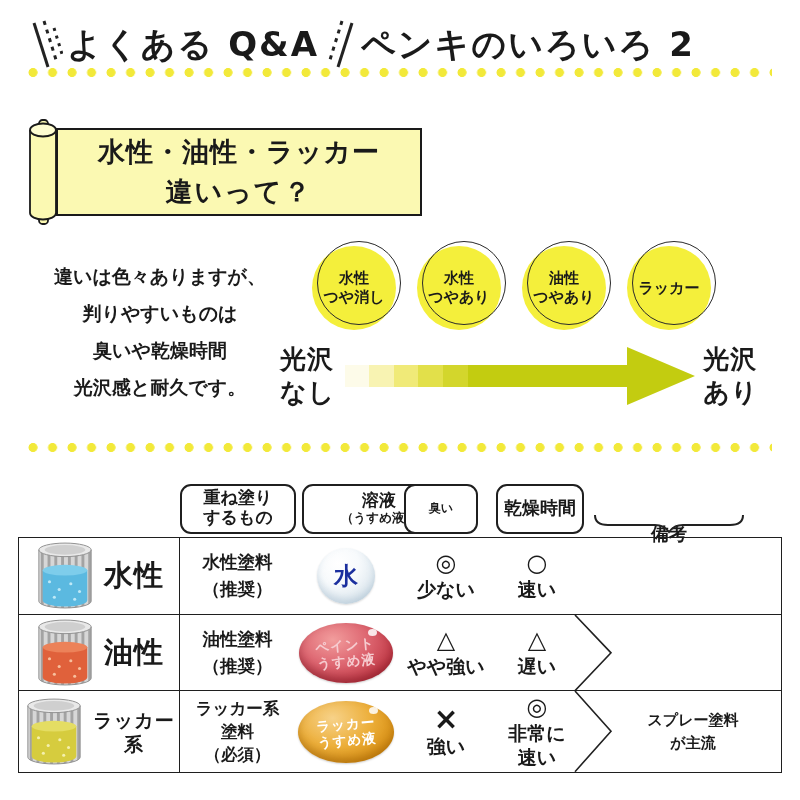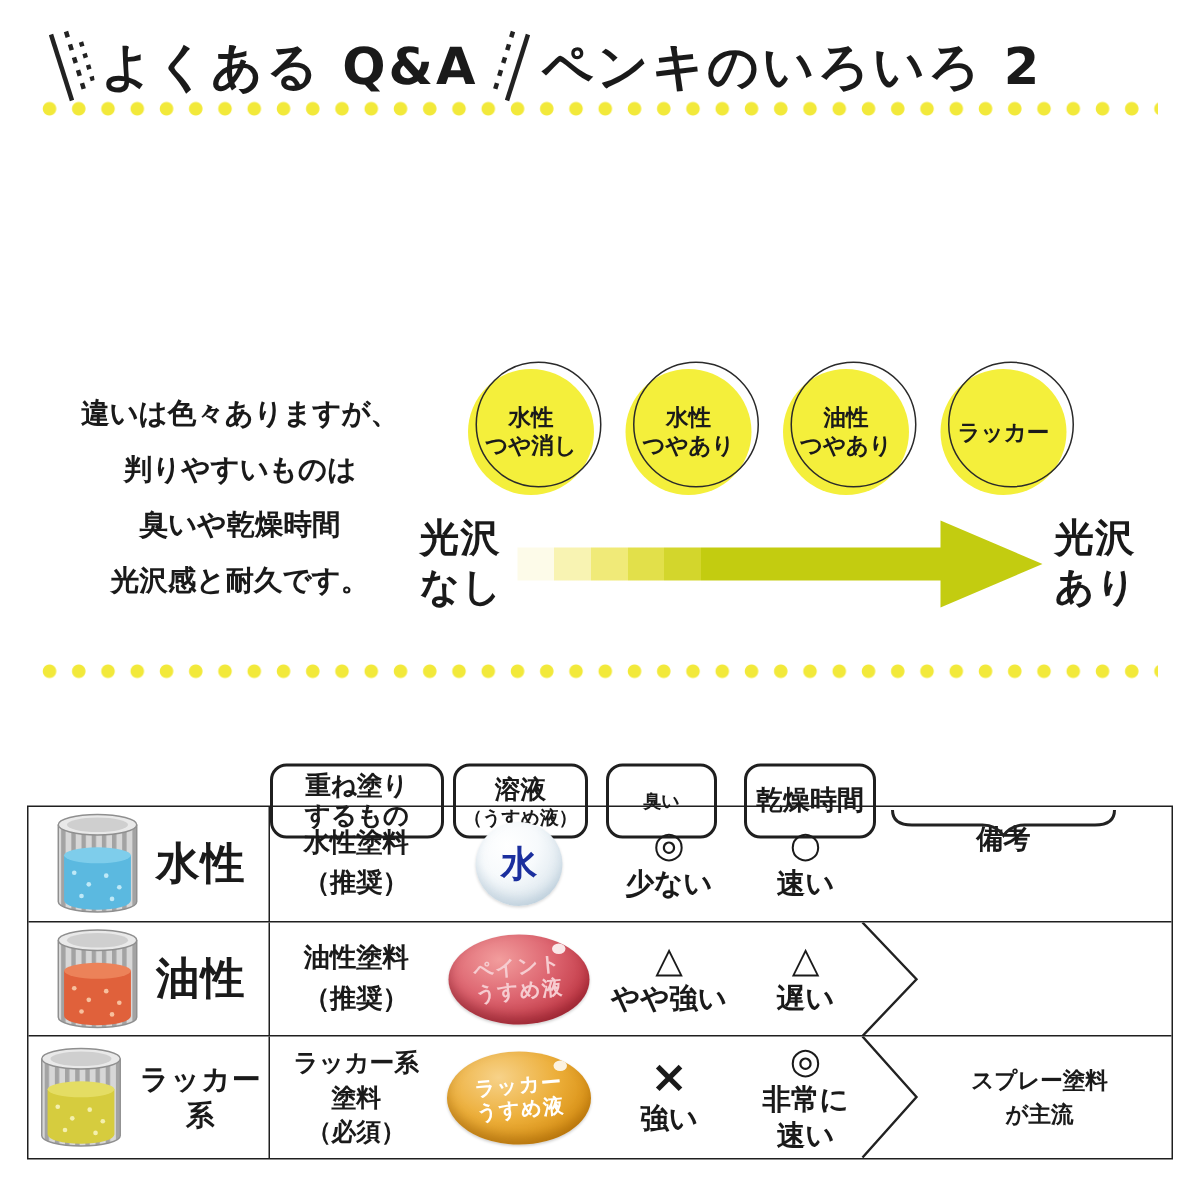--- a/index.html
+++ b/index.html
@@ -49,29 +49,29 @@
     position:absolute; inset:0; border-radius:50%;
     border:1.6px solid #2a2a2a; transform:translate(5px,-5px);
   }
 
   
   .arrowrow{position:absolute; top:340px; left:280px; display:flex; align-items:center;}
   .scale-label{font-size:26px; line-height:33px; letter-spacing:1px;}
   .arrowrow svg{margin:0 6px;}
 
   
-  .thead{position:absolute; top:509px; left:18px; width:764px; height:52px;}
+  .thead{position:absolute; top:484px; left:18px; width:764px; height:52px;font-family:Liberation Mono, monospace;}
   .hbox{
     position:absolute; top:0; height:46px; border:2px solid #1f1f1f; border-radius:11px;
     display:flex; flex-direction:column; justify-content:center; align-items:center;
     font-size:17px; line-height:20px; text-align:center; background:#fff;
   }
   .hbox .sub{font-size:12.5px; line-height:15px;}
   .h-recoat{left:162px; width:112px;}
-  .h-solvent{left:284px; width:86px;}
+  .h-solvent{left:284px; width:86px;padding-left:32px;}
   .h-smell{left:386px; width:70px; font-size:12px;}
   .h-dry{left:478px; width:84px; font-size:18px;}
   .h-remarks{position:absolute; left:556px; width:190px; top:2px; text-align:center; font-size:18px;margin-top:36px;}
   .h-brace{position:absolute; left:574px; top:28px;}
 
   
   .ptable{
     position:absolute; top:537px; left:18px; width:764px; height:236px;
     border:1.6px solid #1f1f1f; box-sizing:border-box; display:flex; flex-direction:column;
   }
@@ -162,20 +162,34 @@
       <svg width="34" height="54" viewBox="0 0 34 54">
         <line x1="5" y1="5" x2="19" y2="49" stroke="#222" stroke-width="3"></line>
         <line x1="15" y1="3" x2="28" y2="45" stroke="#222" stroke-width="3" stroke-dasharray="4 5"></line>
       </svg>
     </span>
     <span class="title">ペンキのいろいろ 2</span>
   </div>
 
   <div class="dotline dots1"></div>
 
+  <div class="banner">
+    <span class="roller">
+      <svg width="36" height="108" viewBox="0 0 36 108">
+        <rect x="13" y="2" width="9" height="10" rx="3.5" fill="#fbf9b2" stroke="#1a1a1a" stroke-width="1.8"></rect>
+        <rect x="13" y="96" width="9" height="10" rx="3.5" fill="#fbf9b2" stroke="#1a1a1a" stroke-width="1.8"></rect>
+        <path d="M4,12 L4,95 A13,6.5 0 0 0 30,95 L30,12" fill="#fbf9b2" stroke="#1a1a1a" stroke-width="1.8"></path>
+        <ellipse cx="17" cy="12" rx="13" ry="6.5" fill="#fdfcd0" stroke="#1a1a1a" stroke-width="1.8"></ellipse>
+      </svg>
+    </span>
+    <div class="paper">
+      <div class="l1">水性・油性・ラッカー</div>
+      <div class="l2">違いって？</div>
+    </div>
+  </div>
 
   <div class="intro">
     <div>違いは色々ありますが、</div>
     <div>判りやすいものは</div>
     <div>臭いや乾燥時間</div>
     <div>光沢感と耐久です。</div>
   </div>
 
   <div class="circles">
     <div class="gcircle">

